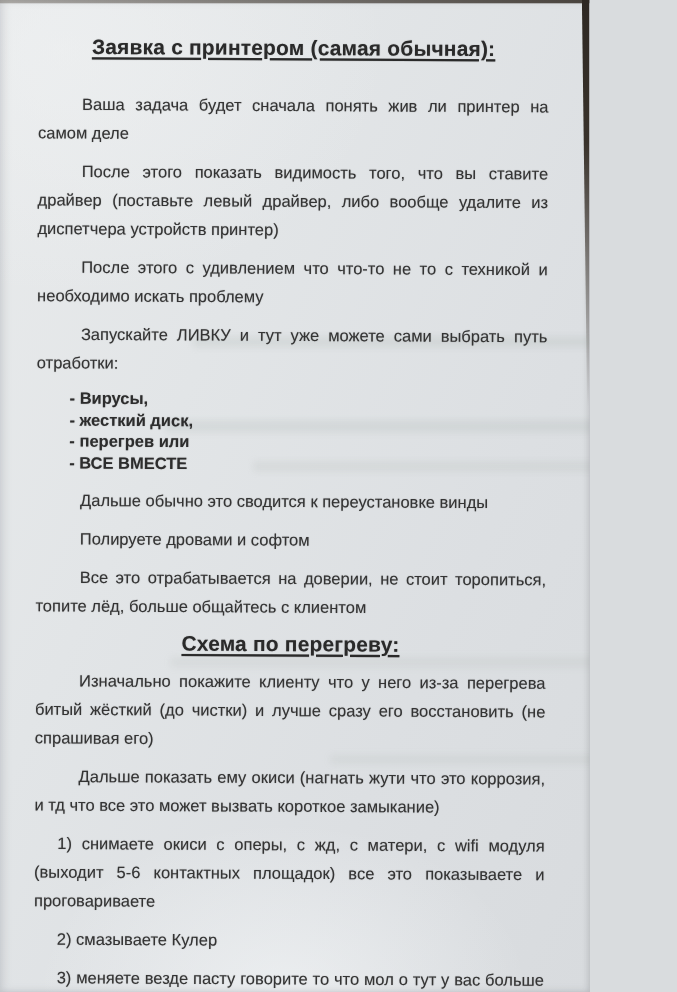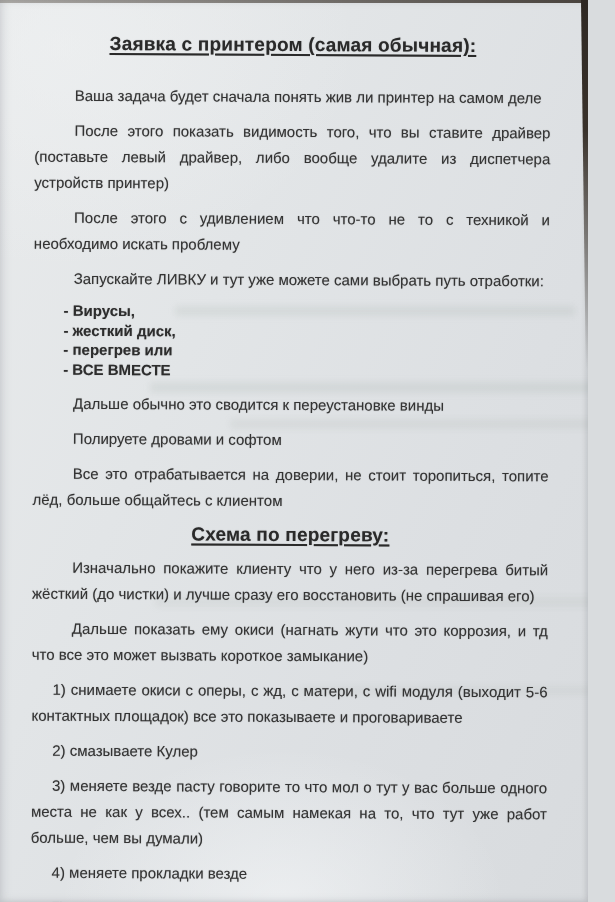--- a/index.html
+++ b/index.html
@@ -5,21 +5,21 @@
   html, body {
     margin: 0;
     padding: 0;
     background: #d9dcde;
     width: 615px;
     height: 902px;
     overflow: hidden;
   }
   .photo {
     position: relative;
-    width: 588px;
+    width: 536px;
     height: 902px;
     background:
       radial-gradient(ellipse 320px 220px at 48% 100%, rgba(248,250,251,0.55), rgba(248,250,251,0) 70%),
       radial-gradient(ellipse 400px 300px at 10% 5%, rgba(240,242,243,0.55), rgba(240,242,243,0) 75%),
       linear-gradient(115deg, #e9ebec 0%, #e2e5e7 35%, #dcdfe2 70%, #d8dbde 100%);
     box-shadow: inset 3px 0 8px rgba(120,125,130,0.22), inset -2px 0 5px rgba(110,112,115,0.18);
     overflow: hidden;
   }
   .edge-top {
     position: absolute; top: 0; left: 0; width: 100%; height: 3px;

